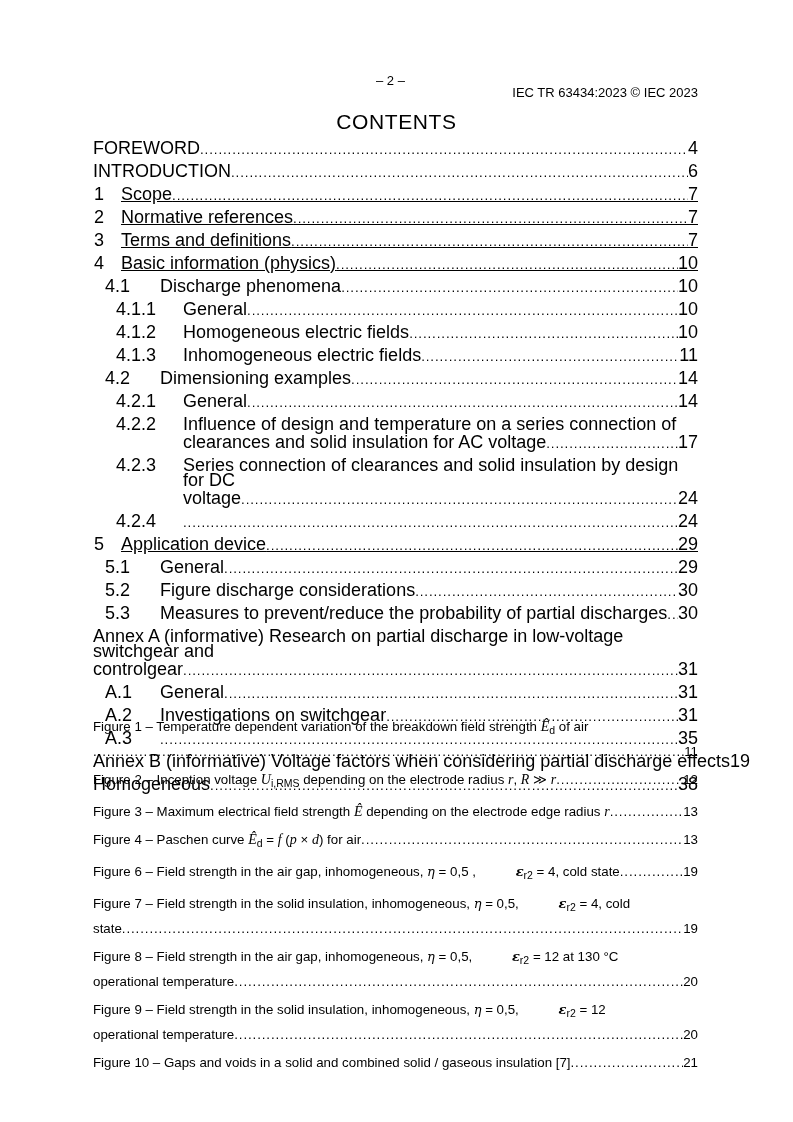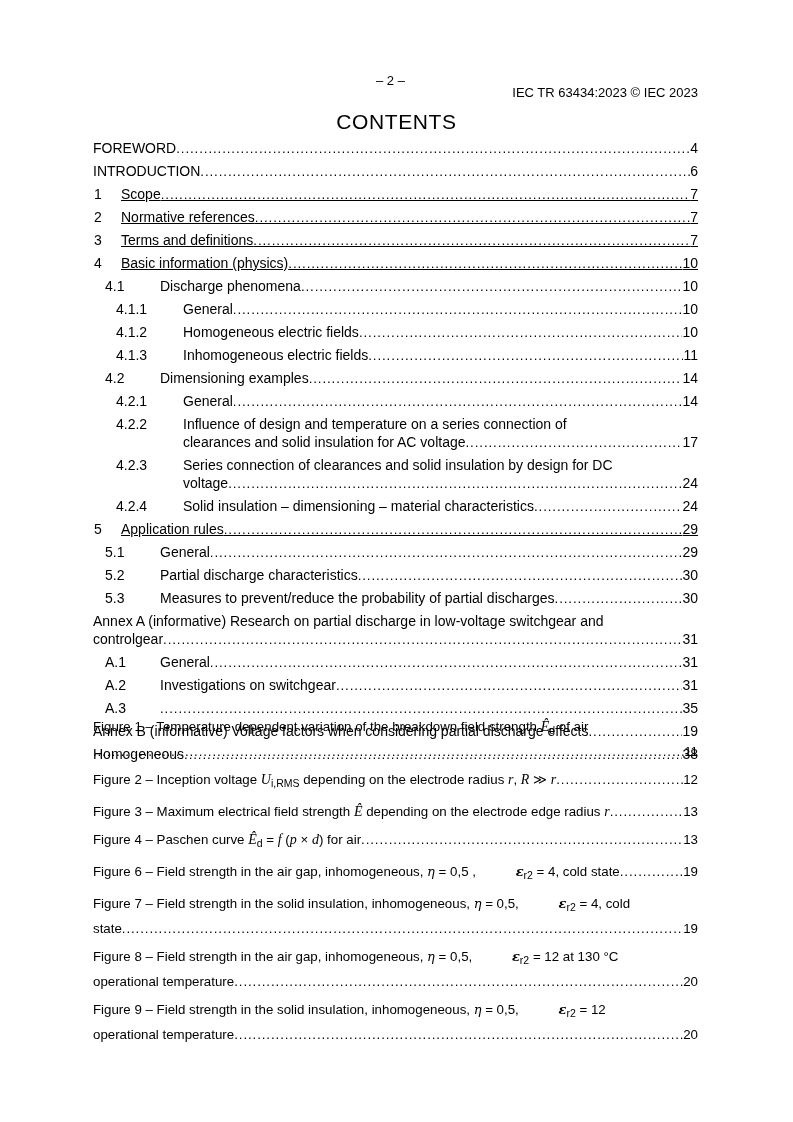--- a/index.html
+++ b/index.html
@@ -62,21 +62,21 @@
   .toc {
     position: absolute;
     left: 93px;
     top: 141px;
     width: 605px;
   }
 
   .toc-row {
     position: relative;
     display: block;
-    font-size: 14px;
+    font-size: 18px;
     line-height: 15px;
     margin-bottom: 8px;
     white-space: nowrap;
   }
   .toc-row.multi {
     white-space: normal;
   }
 
   
   .num {
@@ -274,36 +274,35 @@
             <span class="label">clearances and solid insulation for AC voltage</span>
             <span class="leader"></span>
             <span class="pg">17</span>
           </span></span></div>
       <div class="toc-row lvl3 multi"><span class="num">4.2.3</span><span class="entry"><span class="wrap-first">Series connection of clearances and solid insulation by design for DC</span><span class="wrap-second">
             <span class="label">voltage</span>
             <span class="leader"></span>
             <span class="pg">24</span>
           </span></span></div>
       <div class="toc-row lvl3"><span class="num">4.2.4</span><span class="entry"><span class="entry-inner">
-            <span class="label">Solid insulation – dimensioning – material characteristics</span>
             <span class="leader"></span>
             <span class="pg">24</span>
           </span></span></div>
       <div class="toc-row lvl1"><span class="num">5</span><span class="entry"><span class="entry-inner">
-            <span class="label">Application rules</span>
+            <span class="label">Application device</span>
             <span class="leader"></span>
             <span class="pg">29</span>
           </span></span></div>
       <div class="toc-row lvl2"><span class="num">5.1</span><span class="entry"><span class="entry-inner">
             <span class="label">General</span>
             <span class="leader"></span>
             <span class="pg">29</span>
           </span></span></div>
       <div class="toc-row lvl2"><span class="num">5.2</span><span class="entry"><span class="entry-inner">
-            <span class="label">Partial discharge characteristics</span>
+            <span class="label">Figure discharge considerations</span>
             <span class="leader"></span>
             <span class="pg">30</span>
           </span></span></div>
       <div class="toc-row lvl2"><span class="num">5.3</span><span class="entry"><span class="entry-inner">
             <span class="label">Measures to prevent/reduce the probability of partial discharges</span>
             <span class="leader"></span>
             <span class="pg">30</span>
           </span></span></div>
       <div class="toc-row lvl0 annex multi"><span class="entry"><span class="wrap-first">Annex A (informative)  Research on partial discharge in low-voltage switchgear and</span><span class="wrap-second">
             <span class="label">controlgear</span>
@@ -389,15 +388,22 @@
         </div>
       </div>
       <div class="fig-row">
         <div class="wrap-first">Figure 9 – Field strength in the solid insulation, inhomogeneous, <i class="mathg">η</i> = 0,5, <i class="mathg b">ε<sub class="sb">r2</sub></i> = 12</div>
         <div class="wrap-second">
           <span class="label">operational temperature</span>
           <span class="leader"></span>
           <span class="pg">20</span>
         </div>
       </div>
+      <div class="fig-row">
+        <div class="entry-inner">
+          <span class="label">Figure 10 – Gaps and voids in a solid and combined solid / gaseous insulation [7]</span>
+          <span class="leader"></span>
+          <span class="pg">21</span>
+        </div>
+      </div>
     </div>
 
 </div>
 
 </body></html>

